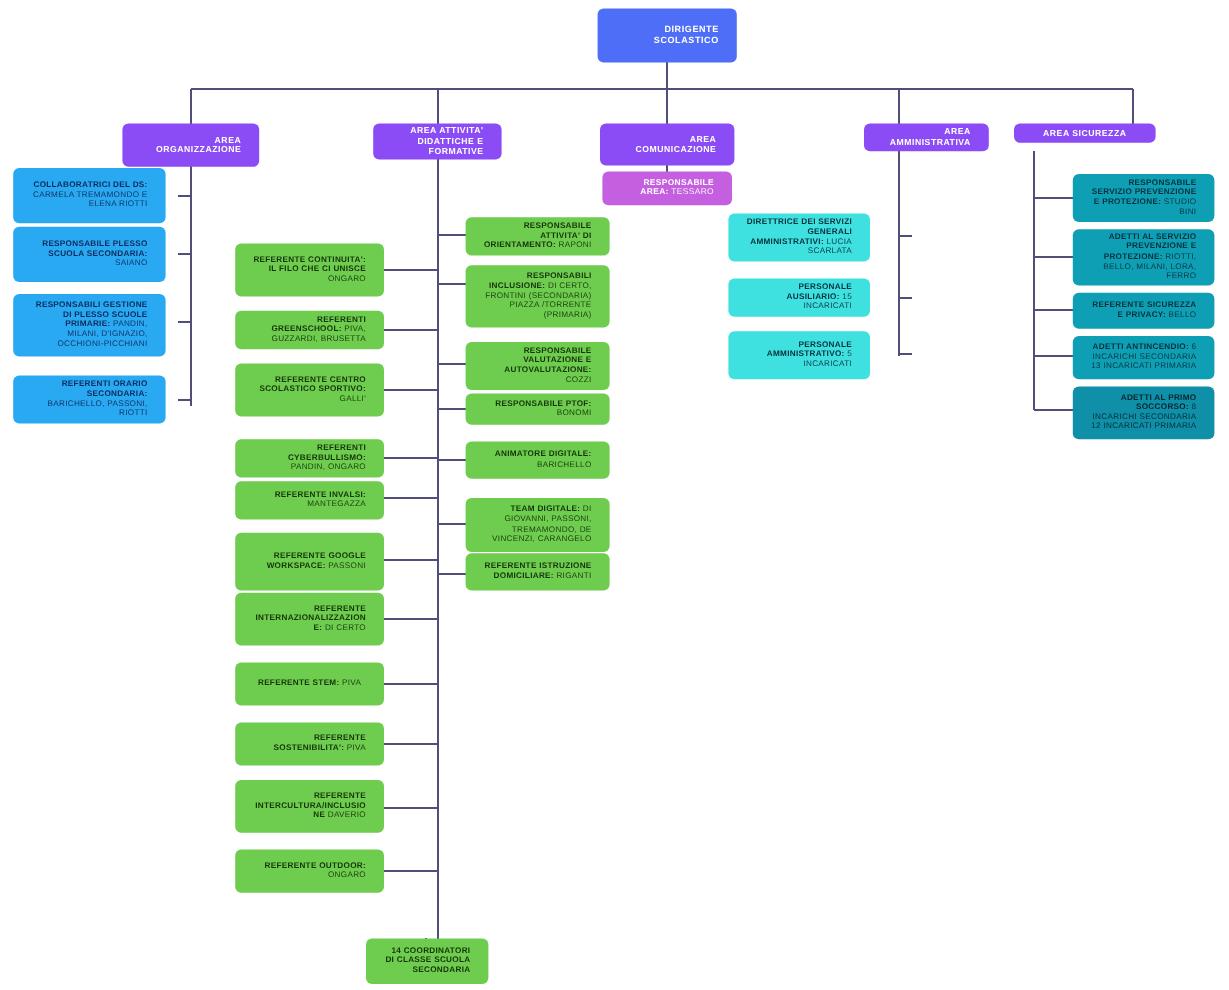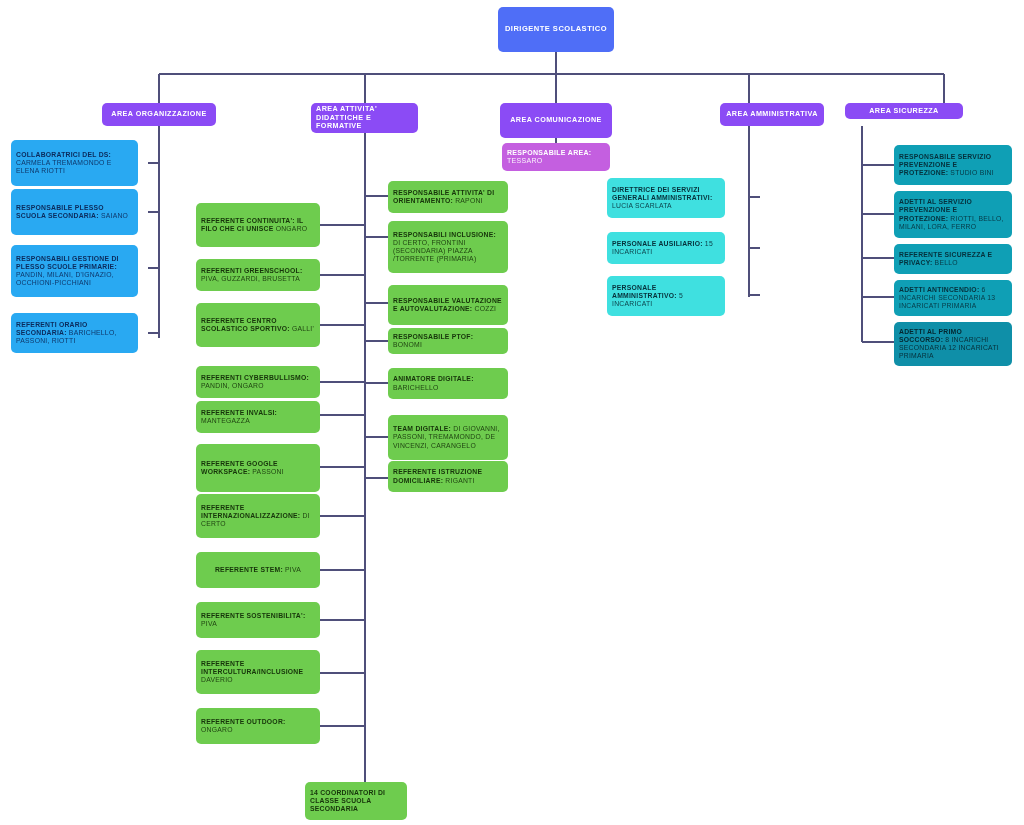--- a/index.html
+++ b/index.html
@@ -11,22 +11,22 @@
   }
   #canvas{position:relative;width:1024px;height:825px;}
   svg#wires{position:absolute;left:0;top:0;width:1024px;height:825px;pointer-events:none;}
   .node{
     position:absolute;
     box-sizing:border-box;
     border-radius:5px;
     display:flex;
     align-items:center;
     justify-content:center;
-    text-align:left;
-    padding:4px 5px;
+    text-align:right;
+    padding:4px 15px;
     line-height:1.18;
     letter-spacing:.2px;
     word-break:break-word;
   }
   
   .root{background:#4f6ef7;color:#ffffff;font-weight:bold;font-size:7.5px;letter-spacing:.5px;}
   .area{background:#8b4bf5;color:#ffffff;font-weight:bold;font-size:7.2px;letter-spacing:.45px;}
   .pink{background:#c45fe0;color:#ffffff;font-size:7px;letter-spacing:.3px;}
   .blue{background:#29a9f2;color:#0b2a5b;font-size:6.8px;letter-spacing:.25px;}
   .green{background:#6cc martian;}
@@ -99,21 +99,21 @@
       <path d="M862,258 L894,258"></path>
       <path d="M862,297 L894,297"></path>
       <path d="M862,342 L894,342"></path>
     </g>
   </svg>
 
   <div class="node root" style="left:498px;top:7px;width:116px;height:45px;">
     <span>DIRIGENTE SCOLASTICO</span>
   </div>
 
-  <div class="node area" style="left:102px;top:103px;width:114px;height:23px;">
+  <div class="node area" style="left:102px;top:103px;width:114px;height:36px;">
     <span>AREA ORGANIZZAZIONE</span>
   </div>
 
   <div class="node area" style="left:311px;top:103px;width:107px;height:30px;">
     <span>AREA ATTIVITA' DIDATTICHE E FORMATIVE</span>
   </div>
 
   <div class="node area" style="left:500px;top:103px;width:112px;height:35px;">
     <span>AREA COMUNICAZIONE</span>
   </div>

